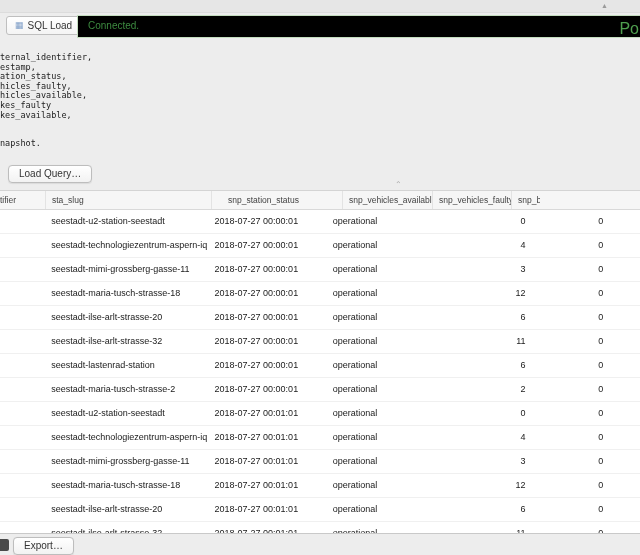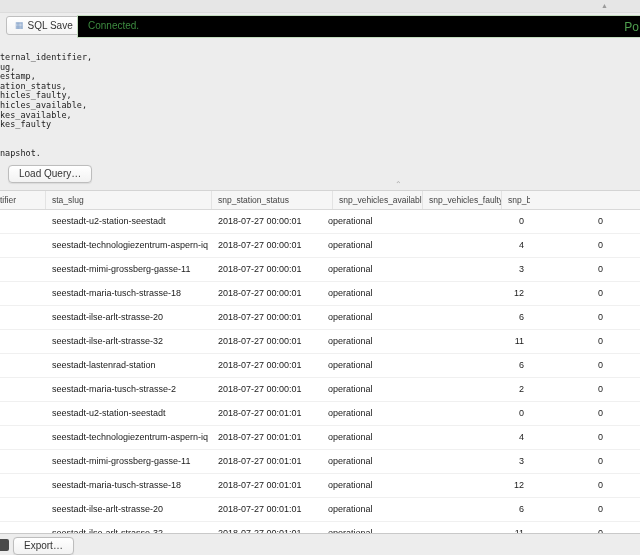--- a/index.html
+++ b/index.html
@@ -24,21 +24,21 @@
     border:1px solid #bfbfbf;border-radius:3px;
     padding:0 8px;font-size:10px;color:#333;
   }
   .tab-icon{font-size:9px;color:#7f9ec7;line-height:1;}
   .conn-bar{
     position:absolute;left:77px;top:2px;right:0;height:21px;
     background:#000000;border:1px solid #c4ddbf;border-right:none;
     overflow:hidden;
   }
   .conn-text{position:absolute;left:10px;top:4px;font-size:10px;color:#3d8b40;}
-  .conn-right{position:absolute;right:1px;top:4px;font-size:12px;color:#4f9f4f;}
+  .conn-right{position:absolute;right:1px;top:4px;font-size:16px;color:#4f9f4f;}
 
   
   .editor{left:0;top:40px;width:640px;height:124px;padding-top:13px;box-sizing:border-box;cursor:text;}
   .sql-line{
     font-family:"DejaVu Sans Mono",monospace;
     font-size:8.5px;line-height:9.6px;color:#1c1c1c;white-space:pre;
   }
 
   
   .query-buttons{left:8px;top:165px;display:flex;gap:10px;}
@@ -61,21 +61,21 @@
   }
   .tbody{height:323px;overflow:hidden;}
   .tr{display:flex;height:23px;border-bottom:1px solid #f0f0f0;background:#fff;}
   .tr .cell{
     font-size:9px;color:#1a1a1a;line-height:22px;
     box-sizing:border-box;overflow:hidden;white-space:nowrap;
   }
   .c0{width:46px;padding-left:0;}
   .c1{width:166px;padding-left:6px;}
   .c2{width:110px;padding-left:6px;}
-  .c3{width:121px;padding-left:6px;}
+  .c3{width:121px;padding-left:6px;margin-left:10px;}
   .c4{width:90px;padding-left:6px;}
   .c5{width:79px;padding-left:6px;}
   .c6{width:28px;padding-left:6px;border-right:none !important;}
   .tr .c4,.tr .c5{text-align:right;padding-right:9px;padding-left:0;}
 
   
   .footer{left:0;top:533px;width:640px;height:22px;background:#ededed;border-top:1px solid #c9c9c9;}
   .footer-icon{position:absolute;left:-3px;top:5px;width:12px;height:12px;background:#4a4a4a;border-radius:2px;}
   .export-btn{position:absolute;left:13px;top:3px;}
   .rowcount{position:absolute;left:381px;top:5px;font-size:9px;color:#8a8a8a;margin-top:35px;}
@@ -83,37 +83,36 @@
 </head>
 <body>
 
 <div class="abs top-strip">
   <span class="scroll-up">▲</span>
 </div>
 
 <div class="abs toolbar">
   <div class="sql-tab">
     <span class="tab-icon">▦</span>
-    <span>SQL Save</span>
+    <span>SQL Load</span>
   </div>
   <div class="conn-bar">
     <span class="conn-text">Connected.</span>
     <span class="conn-right">Po</span>
   </div>
 </div>
 
 <div class="abs editor" id="editor">
     <div class="sql-line">ternal_identifier,</div>
-    <div class="sql-line">ug,</div>
     <div class="sql-line">estamp,</div>
     <div class="sql-line">ation_status,</div>
     <div class="sql-line">hicles_faulty,</div>
     <div class="sql-line">hicles_available,</div>
+    <div class="sql-line">kes_faulty</div>
     <div class="sql-line">kes_available,</div>
-    <div class="sql-line">kes_faulty</div>
     <div class="sql-line">&nbsp;</div>
     <div class="sql-line">&nbsp;</div>
     <div class="sql-line">napshot.</div>
   </div>
 
 <div class="abs query-buttons">
   <button class="mac-btn">Load Query…</button>
 </div>
 
 <div class="abs caret">⌃</div>

